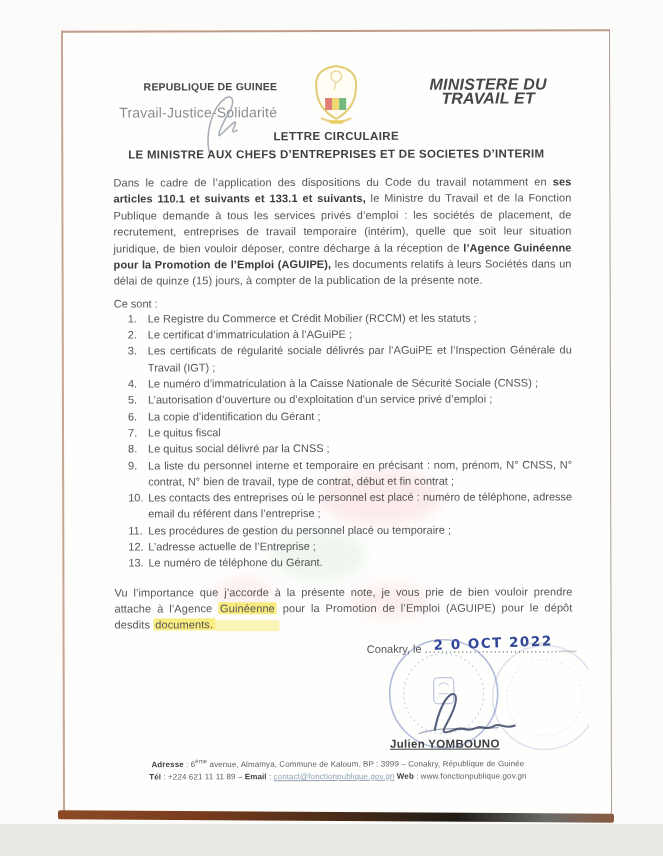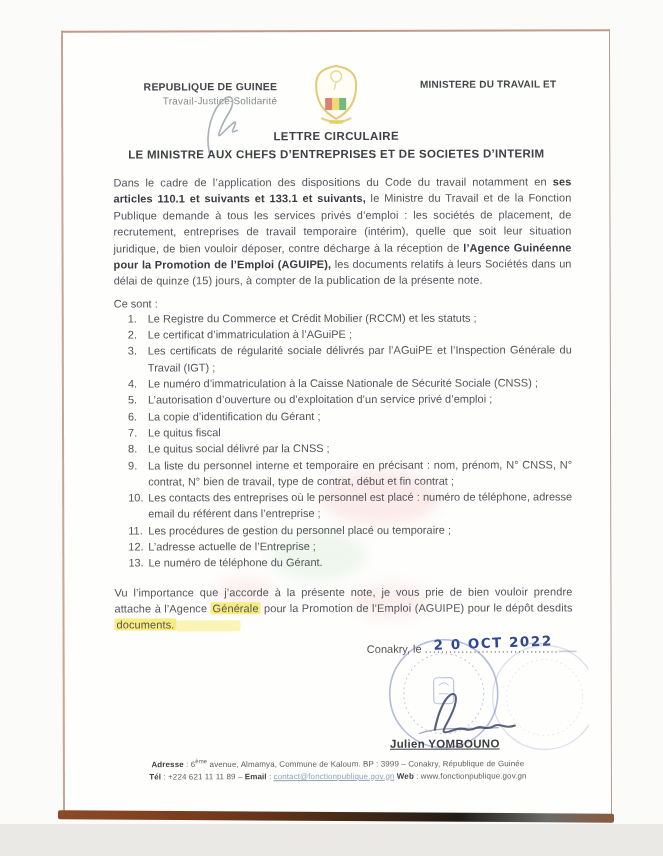--- a/index.html
+++ b/index.html
@@ -27,25 +27,25 @@
     transform:rotate(0.35deg);
     border-radius:2px;
   }
   .below-strip {
     position:absolute; left:0; top:824px; width:663px; height:32px;
     background:#eae9e6;
   }
   
   .hdr-left { position:absolute; left:52px; top:48px; width:162px; text-align:right; z-index:3; }
   .hdr-left .org { font-size:10.5px; font-weight:bold; color:#45474b; letter-spacing:.2px; }
-  .hdr-left .motto { font-size:10px; color:#8a8c90; margin-top:3px; letter-spacing:.2px; }
+  .hdr-left .motto { font-size:14px; color:#8a8c90; margin-top:12px; letter-spacing:.2px; }
   .scribble-top { position:absolute; left:128px; top:58px; width:70px; height:70px; z-index:4; }
   .emblem { position:absolute; left:238px; top:28px; width:70px; height:68px; z-index:2; }
   .hdr-right { position:absolute; left:336px; top:46px; width:178px; text-align:center; z-index:3; }
-  .hdr-right .l { font-size:10px; font-weight:bold; color:#45474b; line-height:14px; letter-spacing:.2px; }
+  .hdr-right .l { font-size:16px; font-weight:bold; color:#45474b; line-height:14px; letter-spacing:.2px;font-style:italic; }
   
   .titles { position:absolute; left:0; right:0; top:98px; text-align:center; z-index:3; }
   .titles .t1 { font-size:11.5px; font-weight:bold; color:#3f4145; letter-spacing:.4px; }
   .titles .t2 { font-size:11.5px; font-weight:bold; color:#3f4145; margin-top:6px; letter-spacing:.3px; }
   
   .doc-body { position:absolute; left:50px; top:142px; width:458px; z-index:3; }
   .para { font-size:11px; line-height:16.4px; text-align:justify; color:#54555a; letter-spacing:.1px; }
   .para b { color:#3a3b40; }
   .list-intro { font-size:11px; margin-top:8px; color:#54555a; }
   ul.doc-list { list-style:none; margin:1px 0 0 14px; }
@@ -176,21 +176,21 @@
       <li>
           <span class="num">12.</span>
           <span class="txt">L’adresse actuelle de l’Entreprise ;</span>
         </li>
       <li>
           <span class="num">13.</span>
           <span class="txt">Le numéro de téléphone du Gérant.</span>
         </li>
     </ul>
 
-    <p class="para closing"><span>Vu l’importance que j’accorde à la présente note, je vous prie de bien vouloir prendre attache à l’Agence </span><span class="hl">Générale</span><span> pour la Promotion de l’Emploi (AGUIPE) pour le dépôt desdits </span><span class="hl">documents.</span><span class="hl-tail"></span></p>
+    <p class="para closing"><span>Vu l’importance que j’accorde à la présente note, je vous prie de bien vouloir prendre attache à l’Agence </span><span class="hl">Guinéenne</span><span> pour la Promotion de l’Emploi (AGUIPE) pour le dépôt desdits </span><span class="hl">documents.</span><span class="hl-tail"></span></p>
 
     <div class="dateline">
       <span>Conakry, le </span><span class="dots">.................................</span>
       <span class="date-stamp">2 0 OCT  2022</span>
     </div>
   </div>
 
   <div class="stamp-wrap">
     <svg width="240" height="140" viewBox="0 0 240 140">
       <circle cx="95" cy="56" r="54" fill="none" stroke="rgba(88,108,175,0.45)" stroke-width="1.6"></circle>

